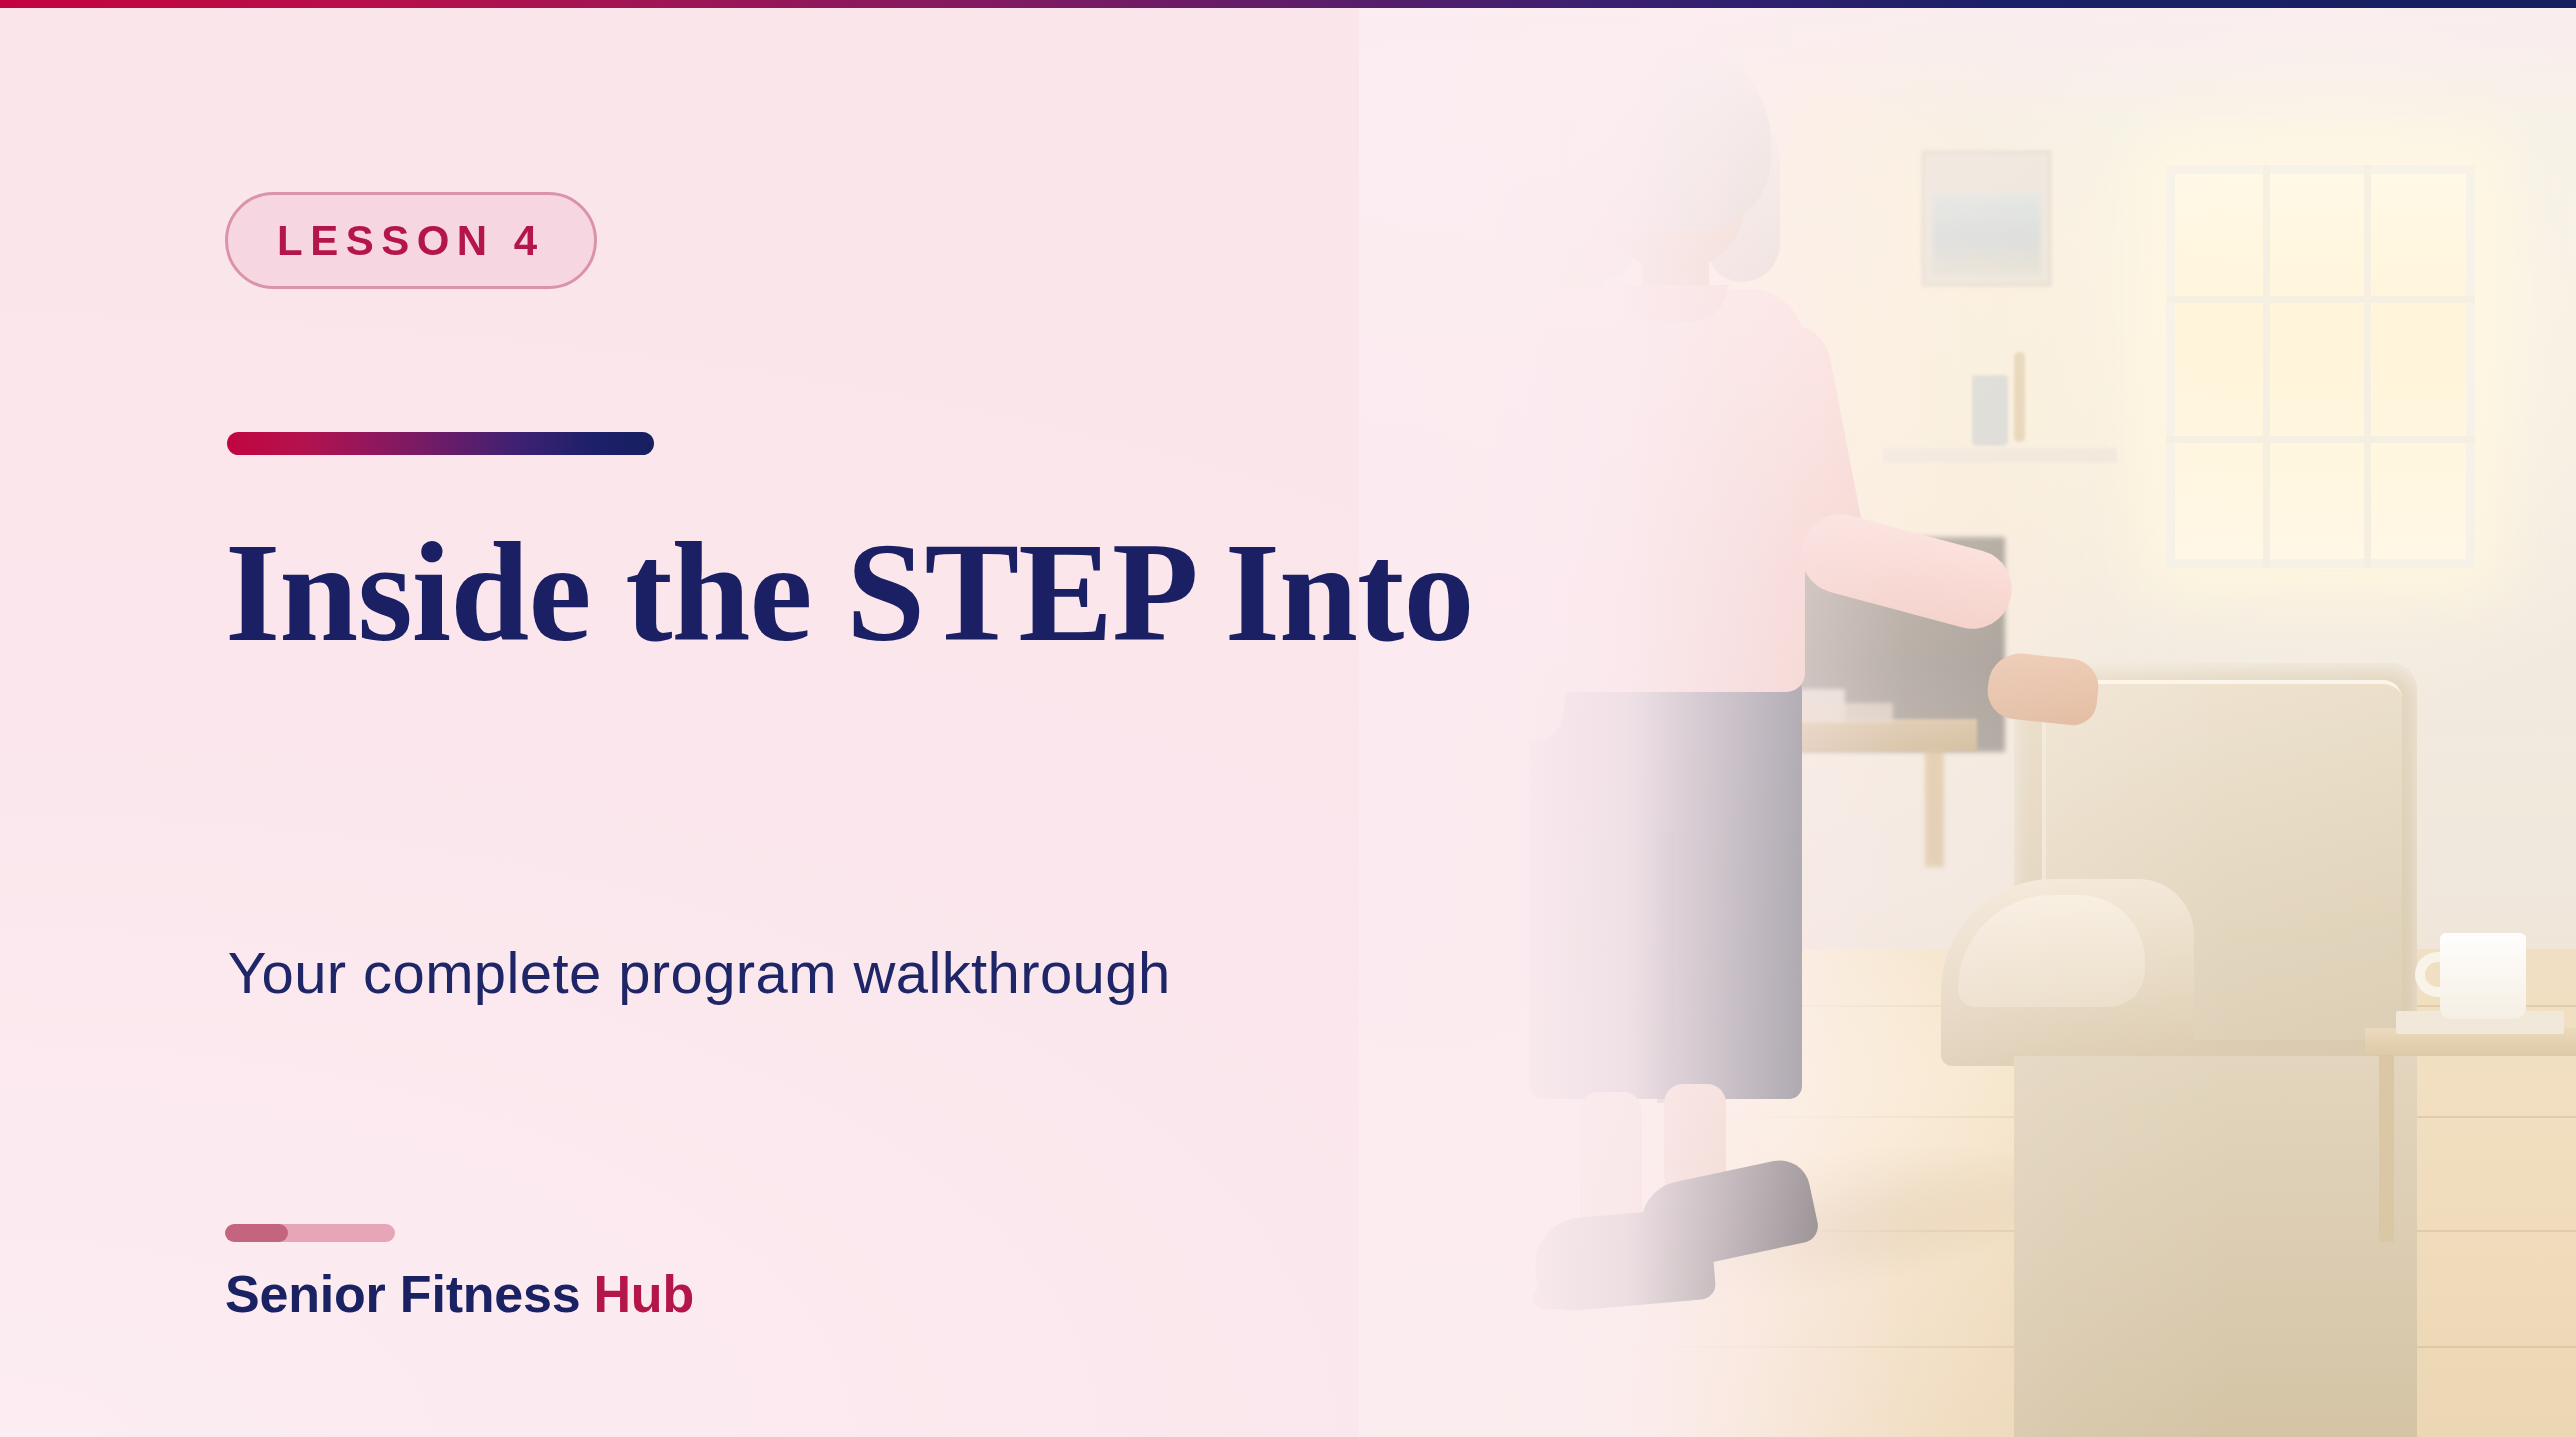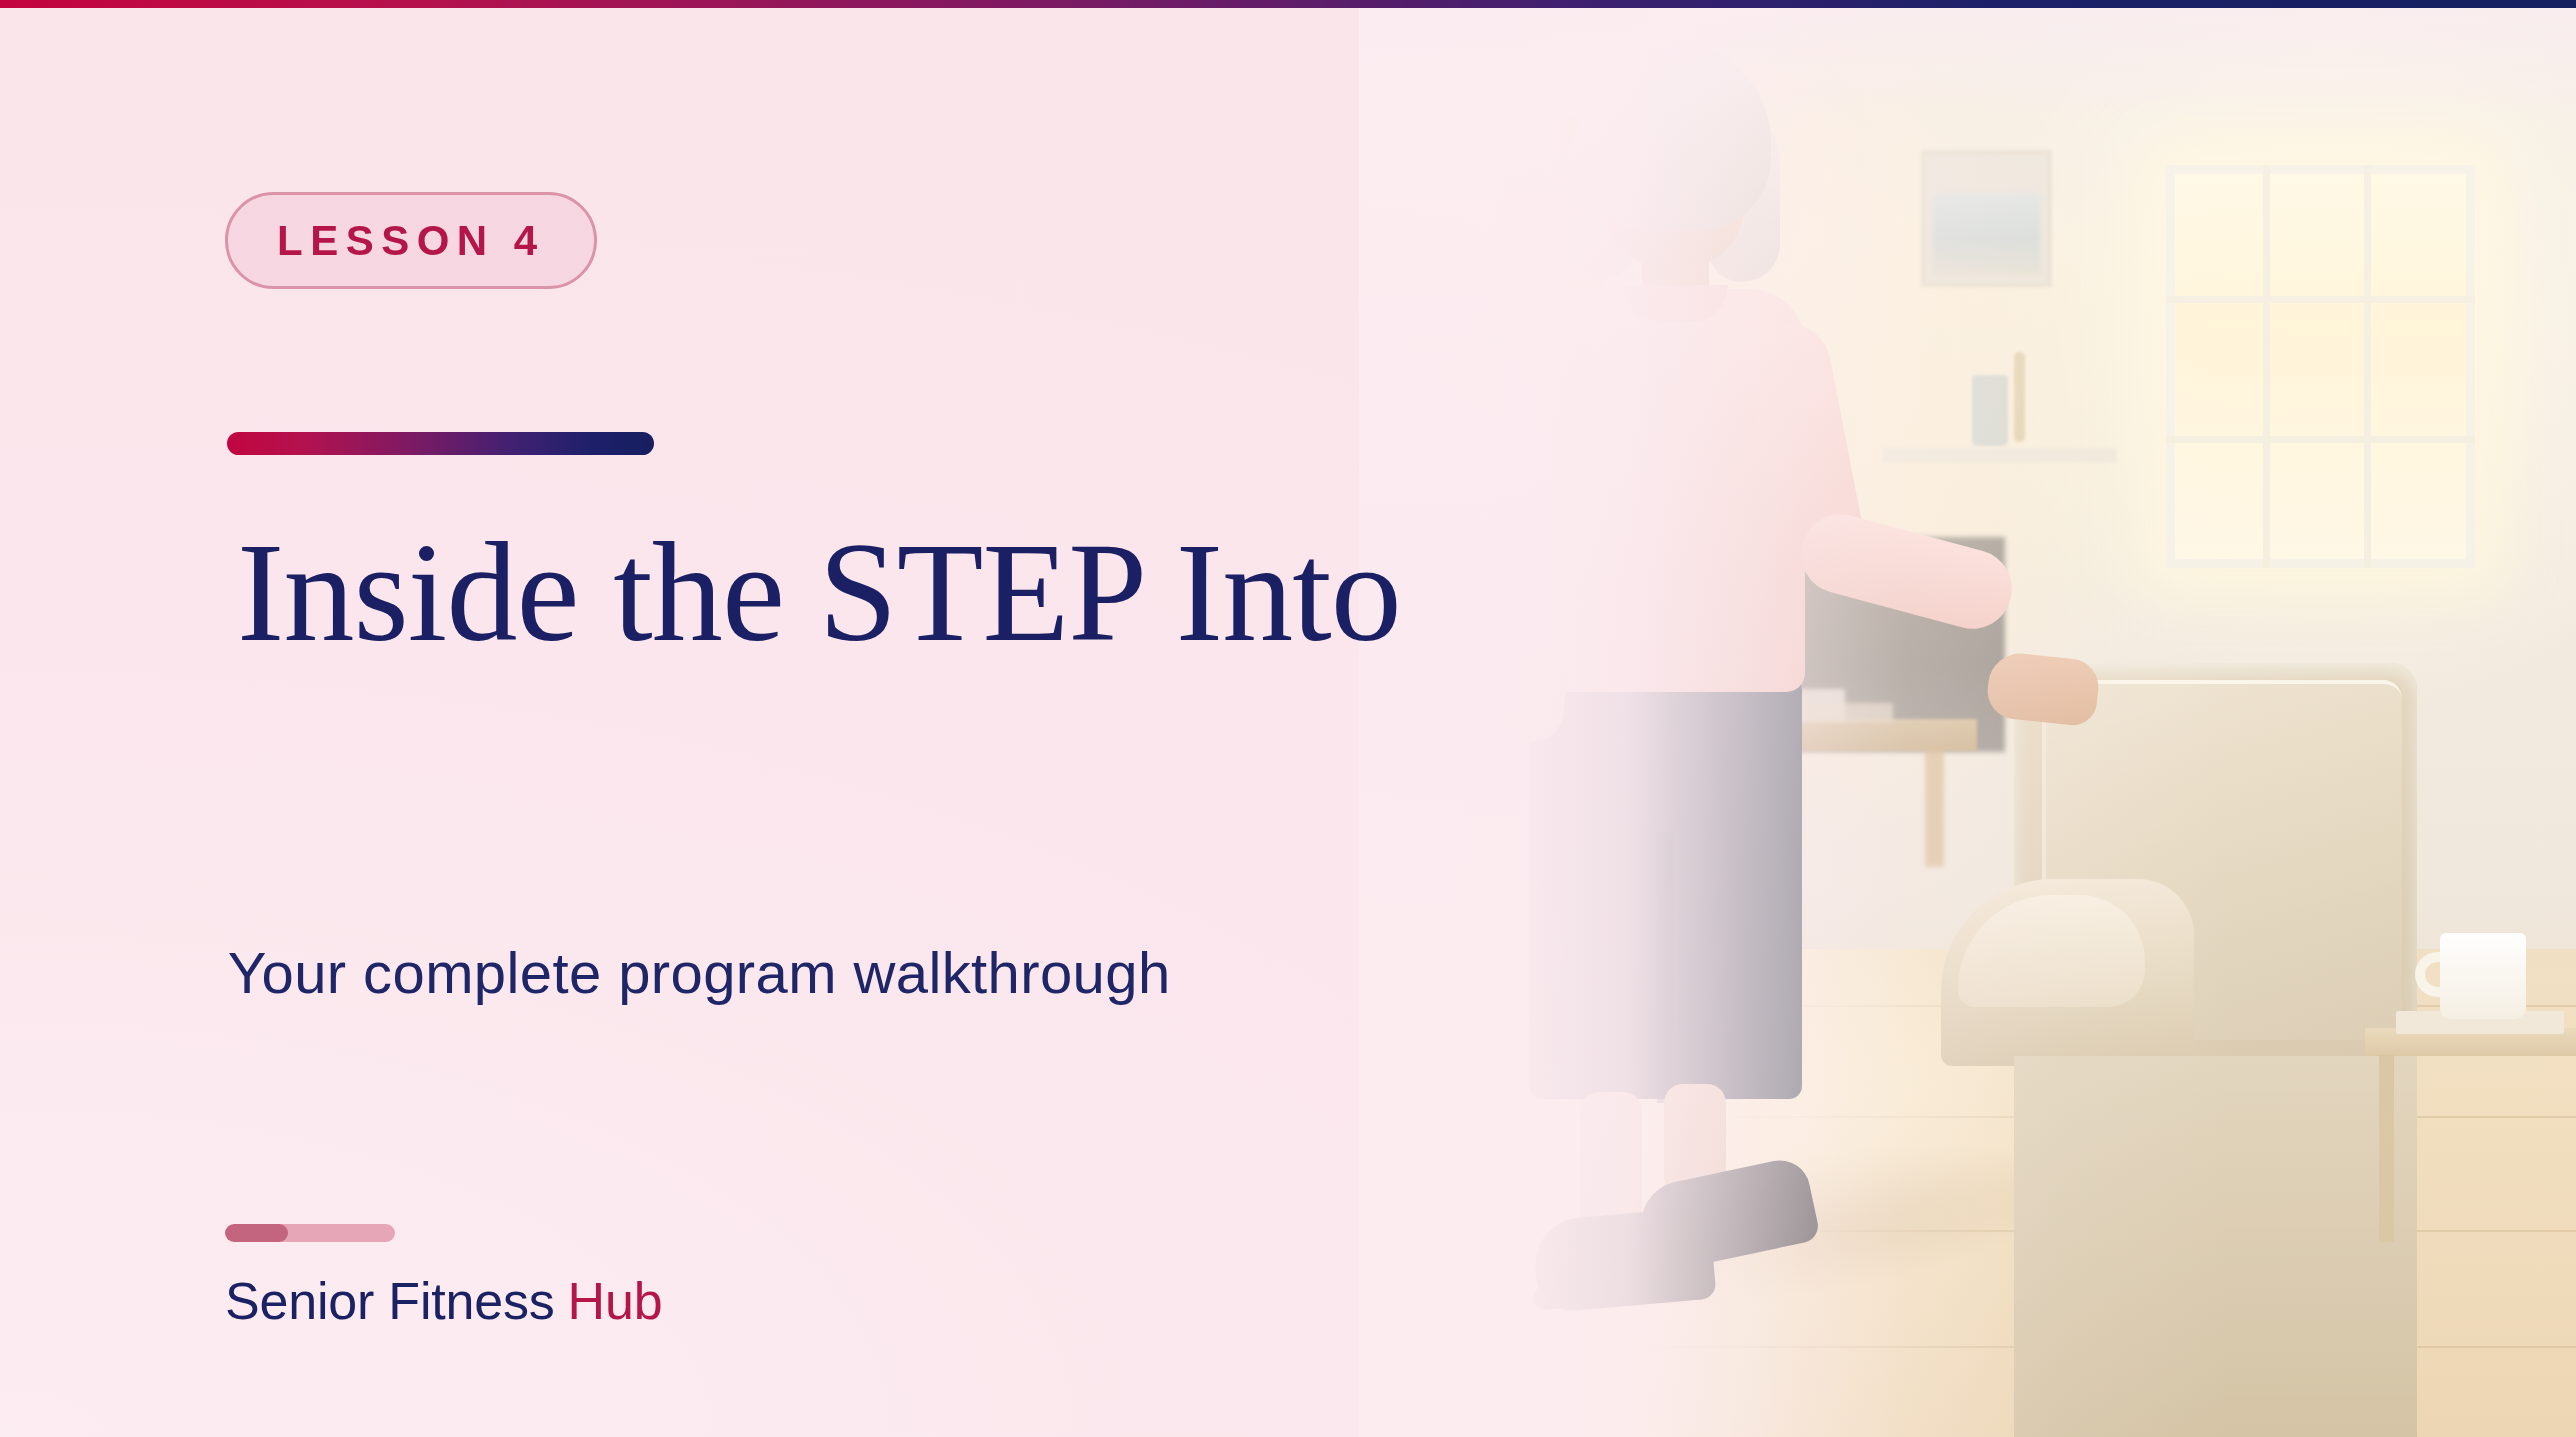--- a/index.html
+++ b/index.html
@@ -310,23 +310,23 @@
 
   
   #accent-bar {
     position:absolute; left:1.9px; top:432px;
     width:427px; height:22.5px; border-radius:13px;
     background:linear-gradient(90deg,#C10540 0%,#B3124E 18%,#7B1A64 44%,#3E2172 68%,#1D2069 86%,#171F60 100%);
   }
 
   
   #headline {
-    position:absolute; left:12px; top:520px; width:1367px;
+    position:absolute; left:0; top:520px; width:1367px;
     font-family:"Liberation Serif", serif;
-    font-weight:400;
+    font-weight:700;
     font-size:142px;
     line-height:1.02;
     letter-spacing:-0.9px;
     color:#1A2063;
   }
   #headline .hl-line { display:block; white-space:nowrap; }
 
   
   #subtitle {
     position:absolute; left:2.8px; top:939px;
@@ -339,22 +339,22 @@
   #footer { position:absolute; left:0; top:1224px; }
   #footer-progress {
     position:relative; width:170px; height:18px;
     border-radius:9.4px; background:#E7A5B8; overflow:hidden;
   }
   #footer-progress-fill {
     position:absolute; left:0; top:0; height:18px; width:37%;
     border-radius:9.4px; background:#C4657F;
   }
   #footer-brand {
-    margin-top:31px;
-    font-size:52px; font-weight:400; letter-spacing:-0.2px;
+    margin-top:24px;
+    font-size:52px; font-weight:700; letter-spacing:-0.2px;
     white-space:nowrap; line-height:1.1;
   }
   #footer-brand-name { color:#1B2264; }
   #footer-brand-accent { color:#B5164A; margin-left:13px; }
 </style>
 </head>
 <body>
 
 <div id="slide">
 

